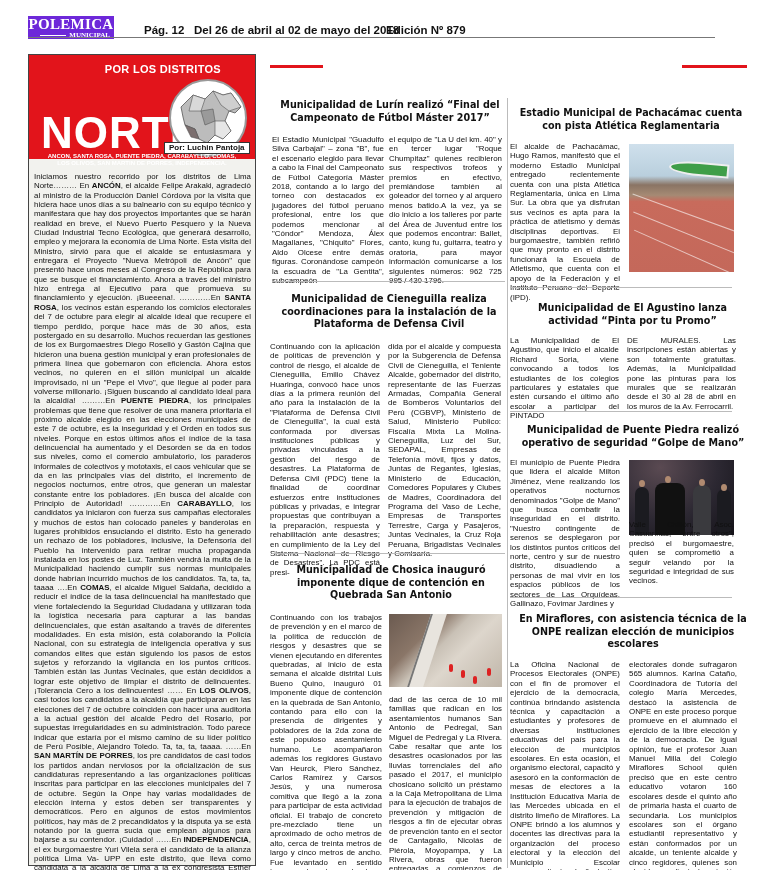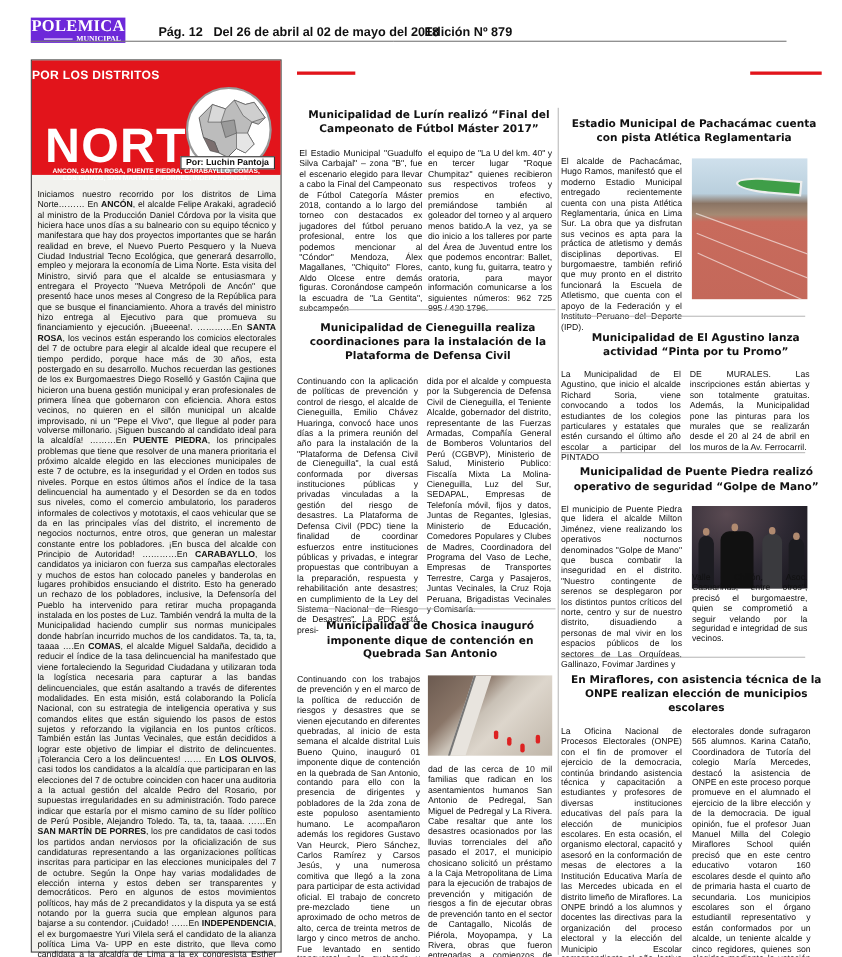--- a/index.html
+++ b/index.html
@@ -10,21 +10,21 @@
   .header { position: absolute; left: 28px; top: 16px; width: 330px; height: 24px; }
   .logo { position: absolute; left: 0; top: 0; width: 86px; height: 23px; background: #6d28d9; color: #fff; text-align: center; }
   .logo .l1 { font-family: "Liberation Serif", serif; font-weight: bold; font-size: 15px; line-height: 15px; letter-spacing: 0.3px; display: block; padding-top: 1px; }
   .logo .l2 { font-family: "Liberation Serif", serif; font-weight: bold; font-size: 7px; line-height: 7px; display: block; text-align: right; padding-right: 4px; }
   .logo .l2::before { content: ""; display: inline-block; width: 26px; height: 1px; background: #fff; vertical-align: middle; margin-right: 3px; }
   .hdr-text { position: absolute; top: 8px; font-weight: bold; font-size: 11.5px; color: #111; white-space: nowrap; }
 
   
   .lima-box { position: absolute; left: 28px; top: 54px; width: 228px; height: 812px; border: 1px solid #444; background: #f2f2ee; }
   .lima-banner { position: absolute; left: 0; top: 0; width: 226px; height: 104px; background: #e2141b; }
-  .por-los { position: absolute; left: 0; top: 8px; width: 192px; text-align: left; color: #fff; font-weight: bold; font-size: 11px; letter-spacing: 0.3px; }
+  .por-los { position: absolute; left: 0; top: 8px; width: 192px; text-align: right; color: #fff; font-weight: bold; font-size: 11px; letter-spacing: 0.3px; }
   .lima-word { position: absolute; left: 12px; top: 20px; color: #fff; font-weight: bold; font-size: 44px; line-height: 40px; letter-spacing: 1px; }
   .norte-word { position: absolute; left: 12px; top: 60px; color: #fff; font-weight: bold; font-size: 44px; line-height: 36px; letter-spacing: 1px; }
   .map-circle { position: absolute; left: 140px; top: 24px; width: 78px; height: 78px; border-radius: 50%; background: #fff; border: 2px solid #999; overflow: hidden; }
   .por-luchin { position: absolute; left: 135px; top: 87px; padding: 0 4px; background: #fff; color: #111; font-size: 8px; font-weight: bold; line-height: 10px; border: 1px solid #333; }
   .districts { position: absolute; left: 0; top: 98px; width: 226px; text-align: center; color: #fff; font-size: 6px; line-height: 7px; font-weight: bold; }
   .lima-text { position: absolute; left: 5px; top: 117px; width: 217px; font-size: 7.9px; line-height: 9.35px; text-align: justify; color: #111; }
   .lima-text b { font-weight: bold; }
 
   
   .title-wrap { position: absolute; left: 270px; top: 44px; width: 495px; height: 40px; }
@@ -118,21 +118,21 @@
 <div class="article">
   <h2 style="left:278px;top:293px;width:222px">Municipalidad de Cieneguilla realiza coordinaciones para la instalación de la Plataforma de Defensa Civil</h2>
   <div class="col" style="left:270px;top:342px;width:110px">Continuando con la aplicación de políticas de prevención y control de riesgo, el alcalde de Cieneguilla, Emilio Chávez Huaringa, convocó hace unos días a la primera reunión del año para la instalación de la "Plataforma de Defensa Civil de Cieneguilla", la cual está conformada por diversas instituciones públicas y privadas vinculadas a la gestión del riesgo de desastres. La Plataforma de Defensa Civil (PDC) tiene la finalidad de coordinar esfuerzos entre instituciones públicas y privadas, e integrar propuestas que contribuyan a la preparación, respuesta y rehabilitación ante desastres; en cumplimiento de la Ley del Sistema Nacional de Riesgo de Desastres". La PDC está presi-</div>
   <div class="col" style="left:388px;top:342px;width:113px">dida por el alcalde y compuesta por la Subgerencia de Defensa Civil de Cieneguilla, el Teniente Alcalde, gobernador del distrito, representante de las Fuerzas Armadas, Compañía General de Bomberos Voluntarios del Perú (CGBVP), Ministerio de Salud, Ministerio Publico: Fiscalía Mixta La Molina-Cieneguilla, Luz del Sur, SEDAPAL, Empresas de Telefonía móvil, fijos y datos, Juntas de Regantes, Iglesias, Ministerio de Educación, Comedores Populares y Clubes de Madres, Coordinadora del Programa del Vaso de Leche, Empresas de Transportes Terrestre, Carga y Pasajeros, Juntas Vecinales, la Cruz Roja Peruana, Brigadistas Vecinales y Comisaría.</div>
 </div>
 <div class="hrule" style="left:272px;top:553px;width:233px"></div>
 
 <div class="article">
   <h2 style="left:515px;top:302px;width:235px">Municipalidad de El Agustino lanza actividad “Pinta por tu Promo”</h2>
   <div class="col" style="left:510px;top:336px;width:109px">La Municipalidad de El Agustino, que inicio el alcalde Richard Soria, viene convocando a todos los estudiantes de los colegios particulares y estatales que estén cursando el último año escolar a participar del PINTADO</div>
-  <div class="col" style="left:627px;top:336px;width:109px">DE MURALES. Las inscripciones están abiertas y son totalmente gratuitas. Además, la Municipalidad pone las pinturas para los murales que se realizarán desde el 20 al 24 de abril en los muros de la Av. Ferrocarril.</div>
+  <div class="col" style="left:627px;top:336px;width:109px">DE MURALES. Las inscripciones están abiertas y son totalmente gratuitas. Además, la Municipalidad pone las pinturas para los murales que se realizarán desde el 30 al 28 de abril en los muros de la Av. Ferrocarril.</div>
 </div>
 <div class="hrule" style="left:510px;top:411px;width:222px"></div>
 
 <div class="article">
   <h2 style="left:513px;top:424px;width:240px">Municipalidad de Puente Piedra realizó operativo de seguridad “Golpe de Mano”</h2>
   <div class="col" style="left:510px;top:458px;width:110px">El municipio de Puente Piedra que lidera el alcalde Milton Jiménez, viene realizando los operativos nocturnos denominados "Golpe de Mano" que busca combatir la inseguridad en el distrito. "Nuestro contingente de serenos se desplegaron por los distintos puntos críticos del norte, centro y sur de nuestro distrito, disuadiendo a personas de mal vivir en los espacios públicos de los sectores de Las Orquídeas, Gallinazo, Fovimar Jardines y</div>
   <div class="photo photo-night" style="left:629px;top:460px;width:105px;height:75px">
     <div class="fig" style="left:6px;width:14px;height:48px"></div>
     <div class="head" style="left:10px;top:20px"></div>
     <div class="fig" style="left:26px;width:30px;height:52px;background:#111"></div>

